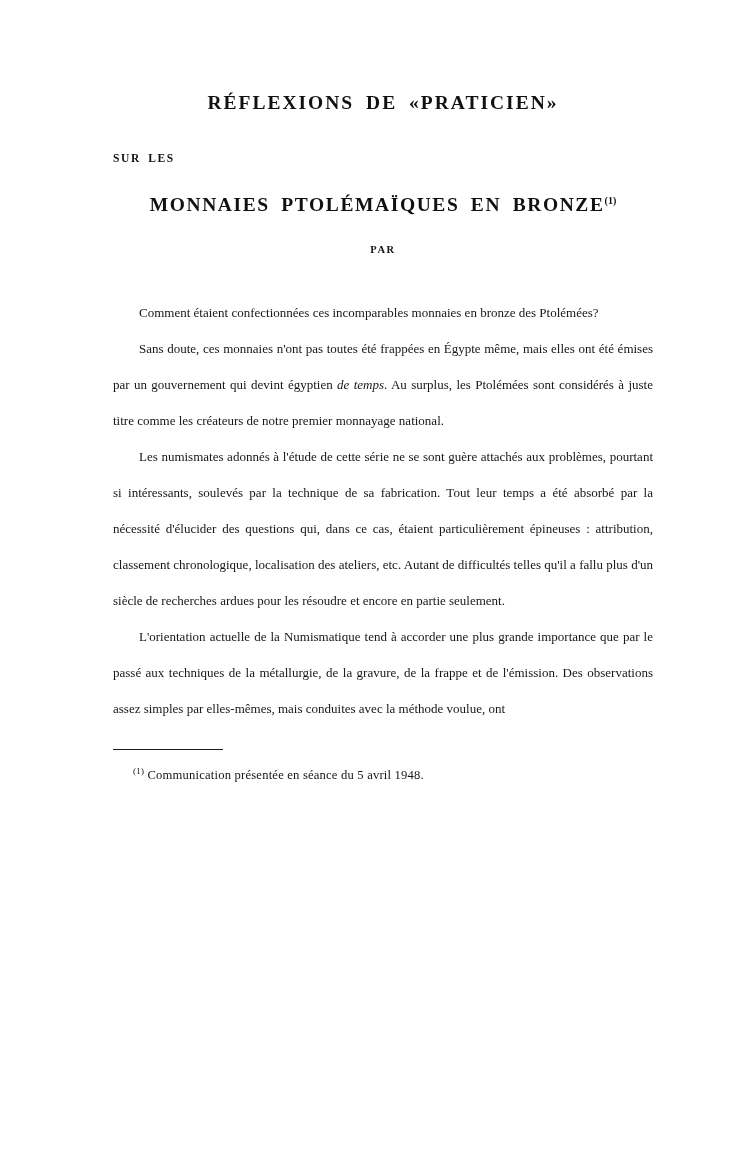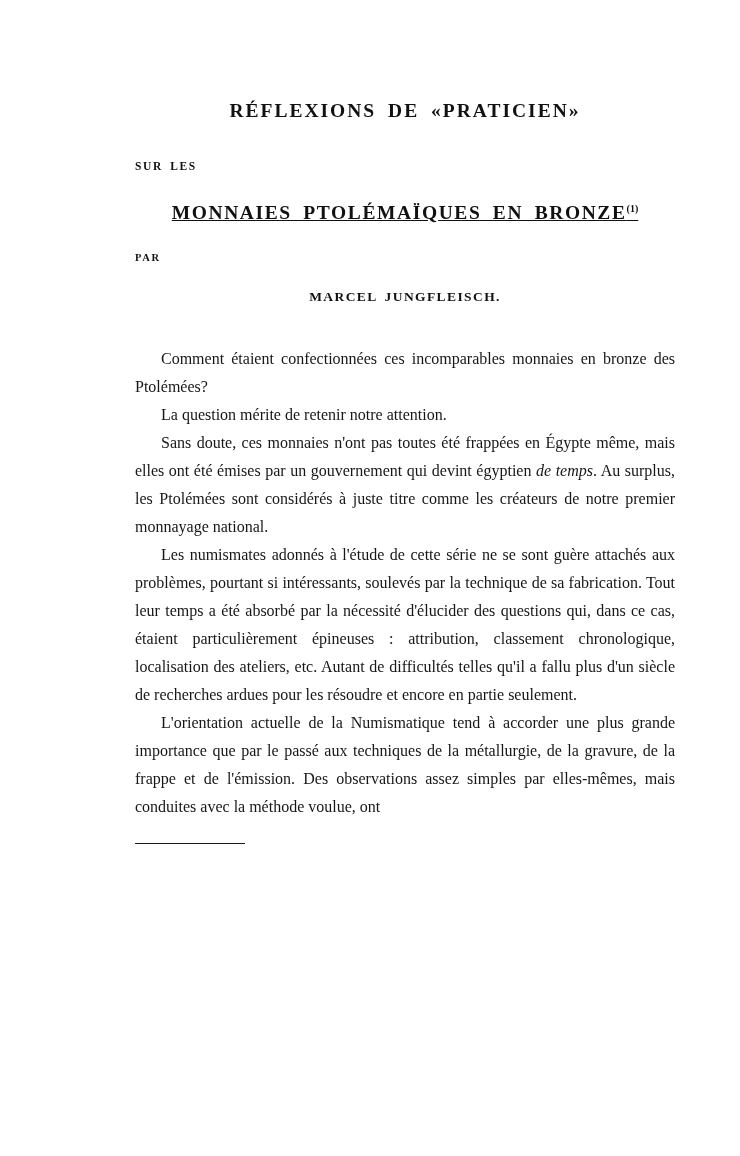--- a/index.html
+++ b/index.html
@@ -18,23 +18,22 @@
   .page {
     width: 740px;
     height: 1156px;
     position: relative;
     box-sizing: border-box;
     padding: 0;
   }
   .content {
     position: absolute;
     left: 113px;
-    top: 12px;
+    top: 4px;
     width: 540px;
-    margin-left: 22px;
   }
   .title-main {
     text-align: center;
     font-size: 19.5px;
     letter-spacing: 2.0px;
     font-weight: bold;
     margin-top: 88px;
     word-spacing: 5px;
     color: #111;
   }
@@ -49,47 +48,47 @@
   }
   .title-main2 {
     text-align: center;
     font-size: 19.5px;
     letter-spacing: 1.6px;
     font-weight: bold;
     margin-top: 30px;
     word-spacing: 5px;
     color: #111;
     white-space: nowrap;
-    text-decoration: underline;
   }
   .title-main2 .fn {
     font-size: 10px;
     vertical-align: super;
     letter-spacing: 0;
   }
   .byline-label {
+    text-align: center;
     font-size: 10.5px;
     letter-spacing: 1.6px;
     font-weight: bold;
     margin-top: 28px;
     color: #111;
   }
   .author {
     text-align: center;
     font-size: 13.5px;
     letter-spacing: 1.4px;
     font-weight: bold;
     margin-top: 26px;
     word-spacing: 3px;
     color: #111;
   }
   .body-text {
     margin-top: 40px;
-    font-size: 16px;
-    line-height: 28px;
+    font-size: 13px;
+    line-height: 36px;
     text-align: justify;
     color: #161616;
   }
   .body-text p {
     margin: 0;
     text-indent: 26px;
     text-align: justify;
   }
   .body-text p.last {
     text-align: justify;
@@ -123,27 +122,26 @@
   <div class="content">
 
     <div class="title-main">RÉFLEXIONS DE «PRATICIEN»</div>
 
     <div class="title-sub1">SUR LES</div>
 
     <div class="title-main2"><span>MONNAIES PTOLÉMAÏQUES EN BRONZE</span><span class="fn">(1)</span></div>
 
     <div class="byline-label">PAR</div>
 
-    <div class="author">MARCEL JUNGFLEISCH.</div>
 
     <div class="body-text">
       <p>Comment étaient confectionnées ces incomparables monnaies en bronze des Ptolémées?</p>
-      <p>La question mérite de retenir notre attention.</p>
       <p>Sans doute, ces monnaies n'ont pas toutes été frappées en Égypte même, mais elles ont été émises par un gouvernement qui devint égyptien <i>de temps</i>. Au surplus, les Ptolémées sont considérés à juste titre comme les créateurs de notre premier monnayage national.</p>
       <p>Les numismates adonnés à l'étude de cette série ne se sont guère attachés aux problèmes, pourtant si intéressants, soulevés par la technique de sa fabrication. Tout leur temps a été absorbé par la nécessité d'élucider des questions qui, dans ce cas, étaient particulièrement épineuses : attribution, classement chronologique, localisation des ateliers, etc. Autant de difficultés telles qu'il a fallu plus d'un siècle de recherches ardues pour les résoudre et encore en partie seulement.</p>
       <p class="last">L'orientation actuelle de la Numismatique tend à accorder une plus grande importance que par le passé aux techniques de la métallurgie, de la gravure, de la frappe et de l'émission. Des observations assez simples par elles-mêmes, mais conduites avec la méthode voulue, ont</p>
     </div>
 
     <div class="rule"></div>
 
+    <div class="footnote"><span class="fnmark">(1)</span> <span>Communication présentée en séance du 5 avril 1948.</span></div>
 
   </div>
 </div>
 
 </body></html>

